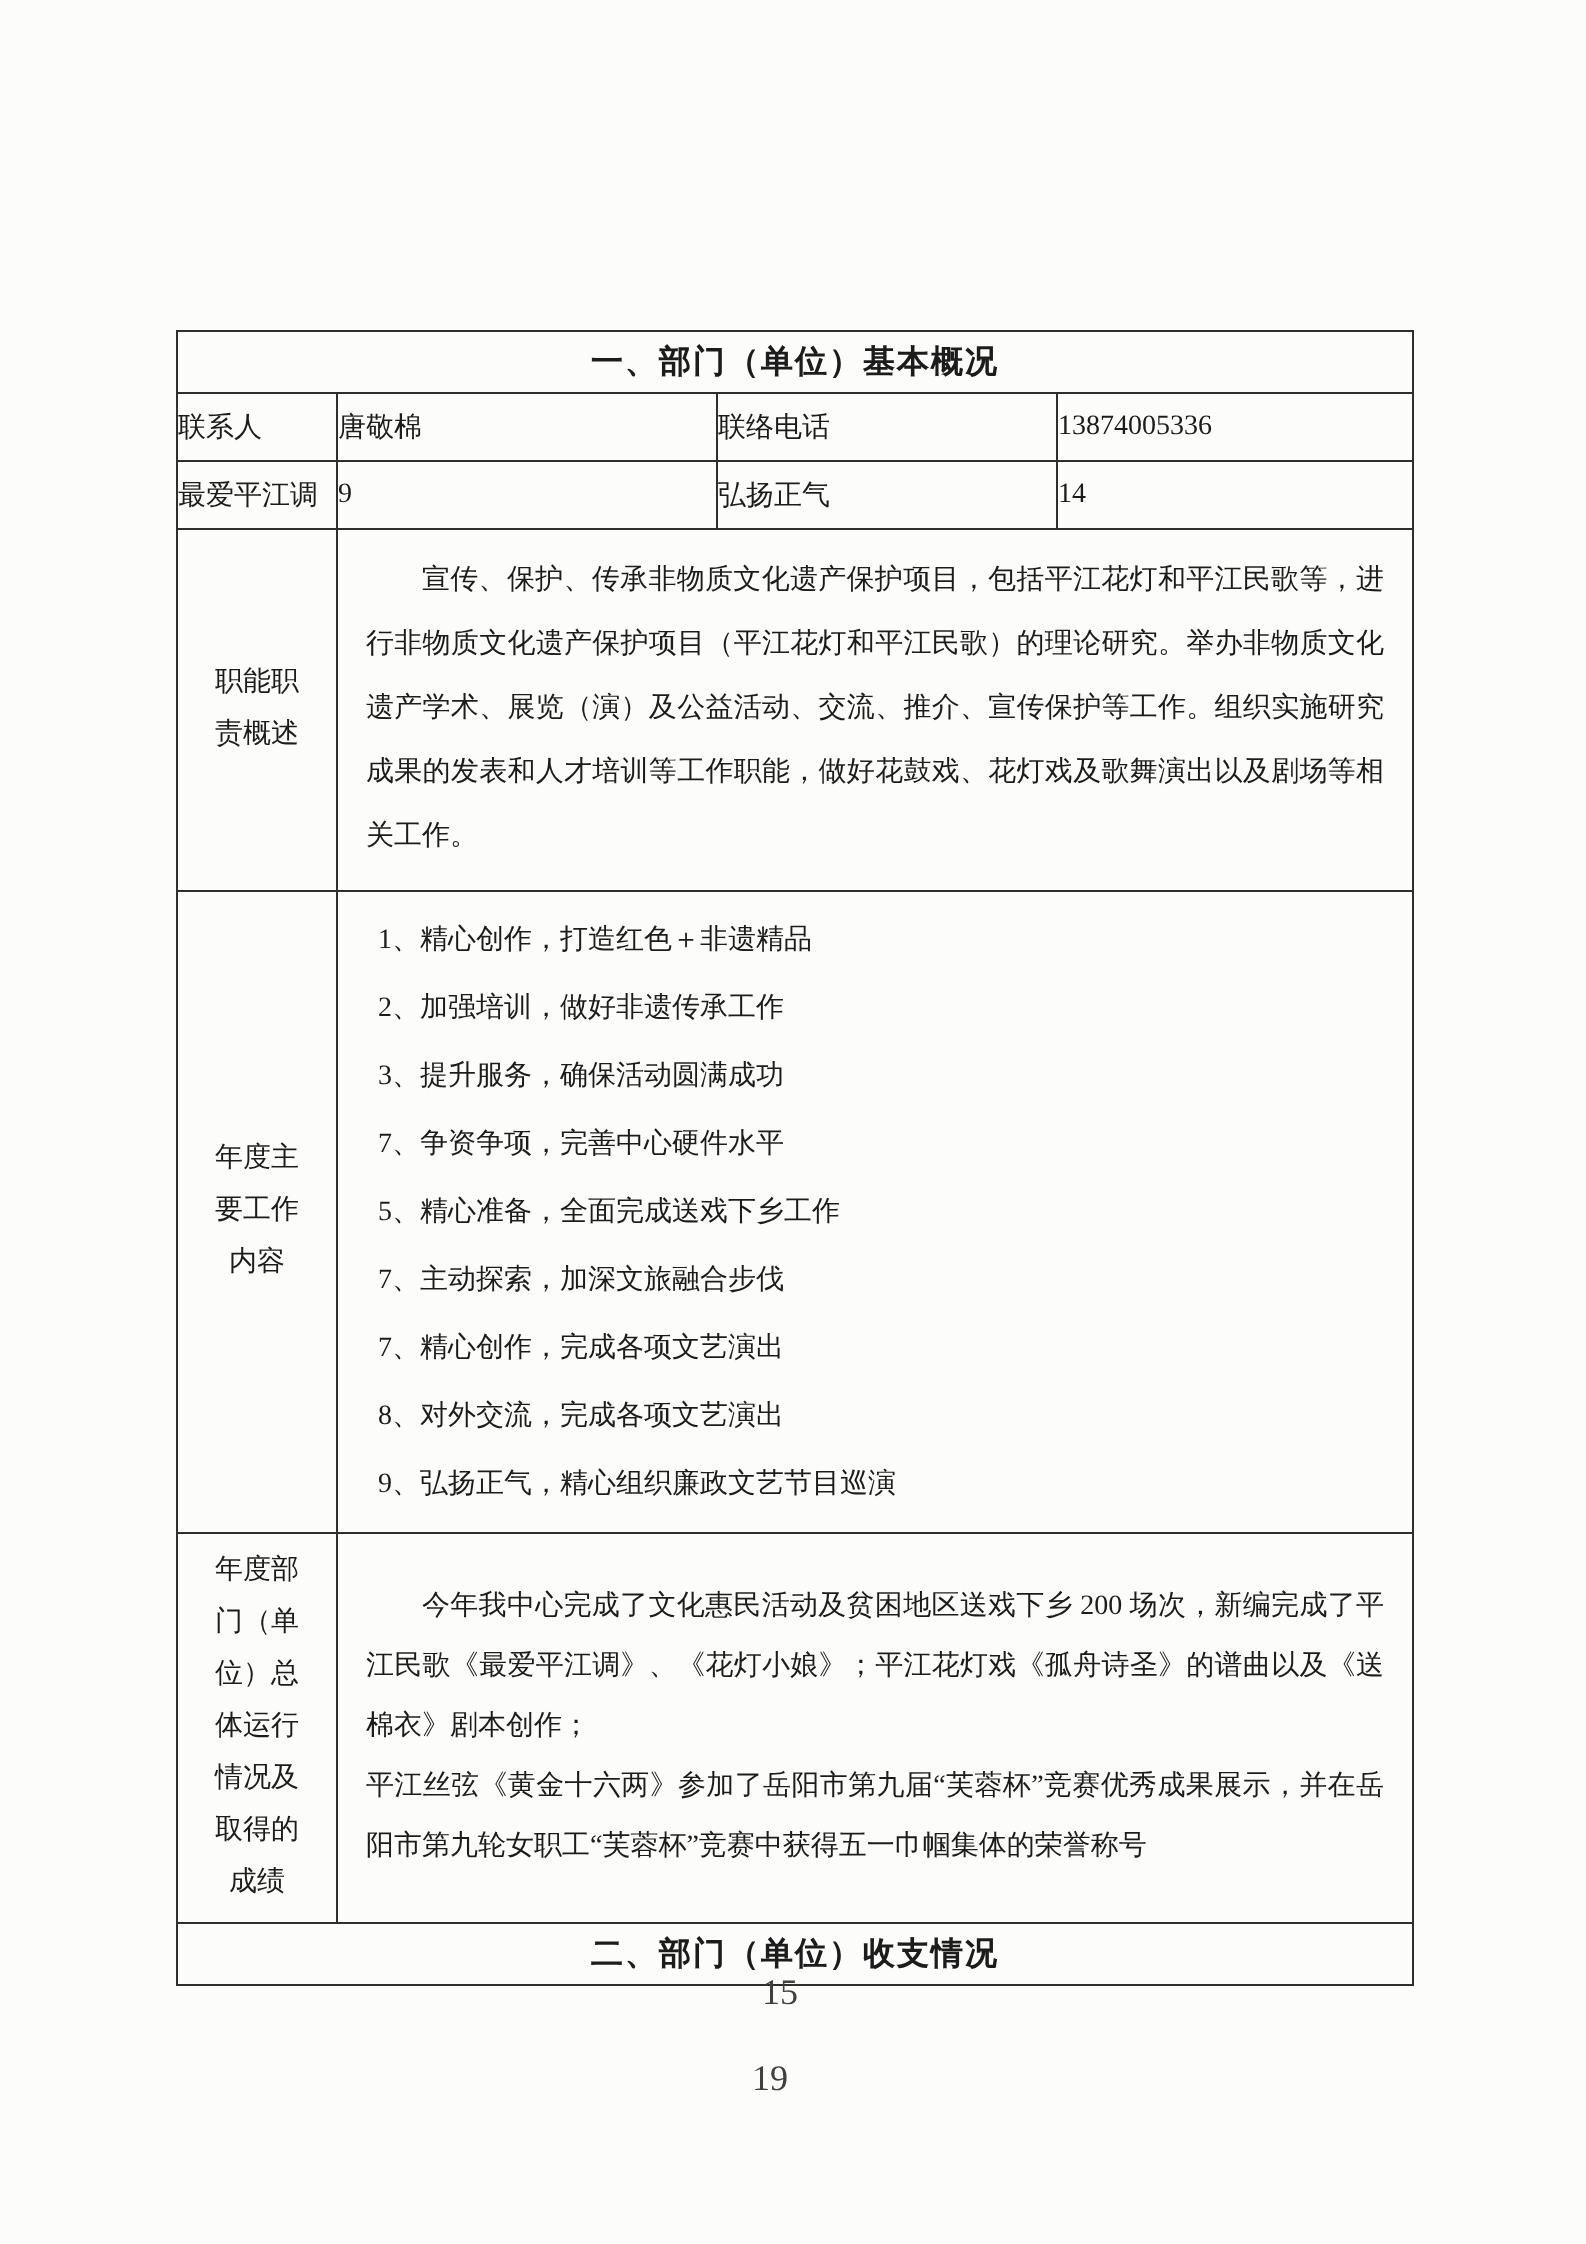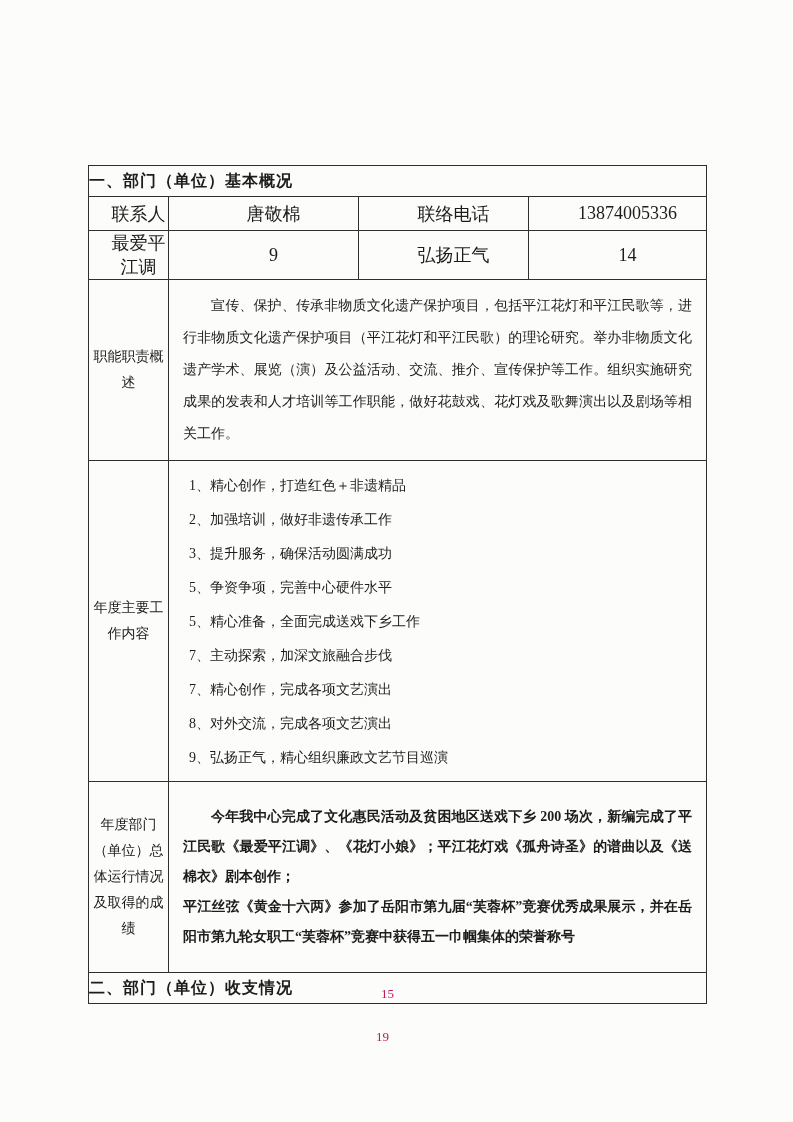--- a/index.html
+++ b/index.html
@@ -19,37 +19,36 @@
     top: 165px;
     width: 618px;
     border-collapse: collapse;
     table-layout: fixed;
   }
   table.main-table td {
     border: 1px solid #2f2f2f;
     vertical-align: middle;
   }
   .section-title-cell {
-    text-align: left;
+    text-align: center;
     font-weight: bold;
     font-size: 16px;
     letter-spacing: 1px;
     height: 31px;
   }
   .label-cell, .value-cell {
-    text-align: center;
-    font-size: 18px;
+    text-align: left;
+    font-size: 14px;
     height: 34px;
-    padding-left: 20px;
   }
   .tall-label-cell {
     text-align: center;
     font-size: 14px;
     line-height: 26px;
-    padding: 6px 3px;
+    padding: 6px 16px;
   }
   .duties-cell {
     height: 162px;
     padding: 10px 14px;
     margin-top: 26px;
   }
   .duties-cell .para {
     font-size: 14px;
     line-height: 32px;
     text-align: justify;
@@ -63,32 +62,31 @@
   }
   .work-item {
     font-size: 14px;
     height: 34px;
     line-height: 34px;
     white-space: nowrap;
   }
   .summary-cell {
     height: 158px;
     padding: 20px 14px;
-    font-weight: bold;
   }
   .summary-cell .para {
     font-size: 14px;
     line-height: 30px;
     text-align: justify;
   }
   .summary-cell .para.indent { text-indent: 2em; }
   .page-number {
     position: absolute;
-    font-size: 13px;
-    color: #be185d;
+    font-size: 18px;
+    color: #404040;
     text-align: right;
   }
   .page-number.first { left: 381px; top: 986px; }
   .page-number.second { left: 376px; top: 1029px; }
 </style>
 </head>
 <body>
 
 <div class="sheet">
 
@@ -125,21 +123,21 @@
         <div class="para">宣传、保护、传承非物质文化遗产保护项目，包括平江花灯和平江民歌等，进行非物质文化遗产保护项目（平江花灯和平江民歌）的理论研究。举办非物质文化遗产学术、展览（演）及公益活动、交流、推介、宣传保护等工作。组织实施研究成果的发表和人才培训等工作职能，做好花鼓戏、花灯戏及歌舞演出以及剧场等相关工作。</div>
       </td>
     </tr>
 
     <tr>
       <td class="tall-label-cell">年度主要工作内容</td>
       <td colspan="3" class="work-cell">
         <div class="work-item">1、精心创作，打造红色＋非遗精品</div>
         <div class="work-item">2、加强培训，做好非遗传承工作</div>
         <div class="work-item">3、提升服务，确保活动圆满成功</div>
-        <div class="work-item">5、争资争项，完善中心硬件水平</div>
+        <div class="work-item">7、争资争项，完善中心硬件水平</div>
         <div class="work-item">5、精心准备，全面完成送戏下乡工作</div>
         <div class="work-item">7、主动探索，加深文旅融合步伐</div>
         <div class="work-item">7、精心创作，完成各项文艺演出</div>
         <div class="work-item">8、对外交流，完成各项文艺演出</div>
         <div class="work-item">9、弘扬正气，精心组织廉政文艺节目巡演</div>
       </td>
     </tr>
 
     <tr>
       <td class="tall-label-cell">年度部门（单位）总体运行情况及取得的成绩</td>

